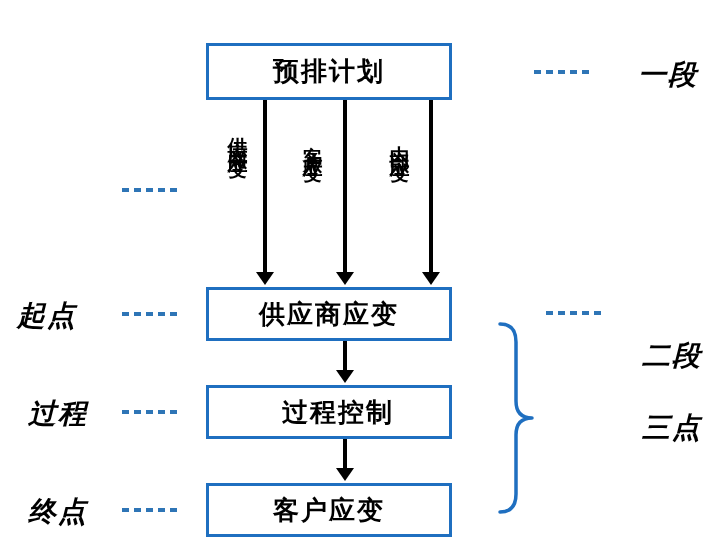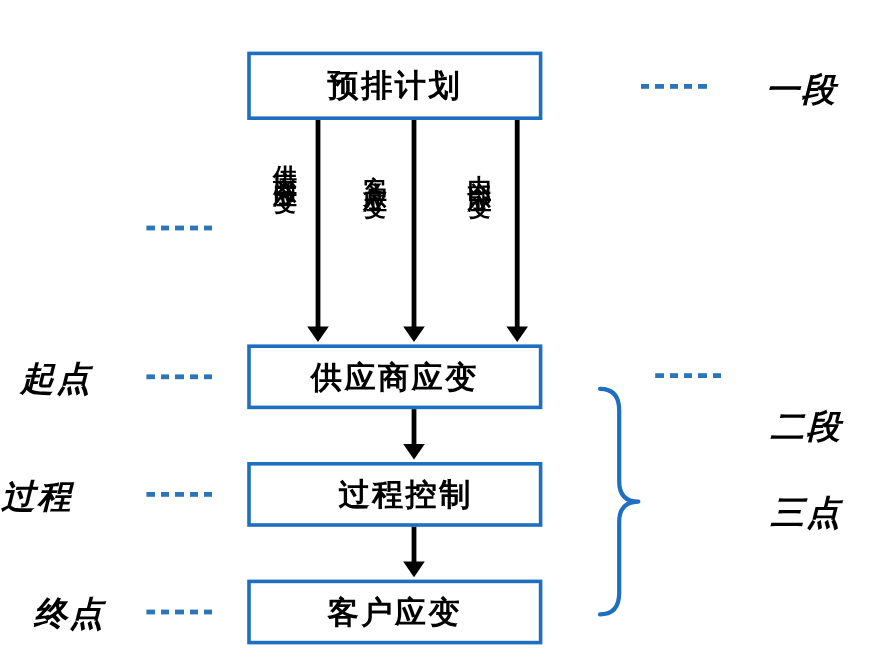--- a/index.html
+++ b/index.html
@@ -87,21 +87,21 @@
   .dash{
     position:absolute;
     height:4px;
     width:58px;
     background:repeating-linear-gradient(90deg,var(--dash-line) 0 7px,transparent 7px 12px);
   }
   .lbl-three-lines{left:20px;top:173px;}
   .dash-three-lines{left:122px;top:188px;}
   .lbl-start{left:17px;top:297px;}
   .dash-start{left:122px;top:312px;}
-  .lbl-process{left:1px;top:395px;}
+  .lbl-process{left:28px;top:395px;}
   .dash-process{left:122px;top:410px;}
   .lbl-end{left:28px;top:493px;}
   .dash-end{left:122px;top:508px;}
 
   .dash-seg1{left:534px;top:70px;}
   .lbl-seg1{left:638px;top:56px;}
   .dash-seg2{left:546px;top:311px;}
   .lbl-seg2{left:642px;top:297px;margin-top:40px;}
   .lbl-three-points{left:642px;top:409px;}
 

